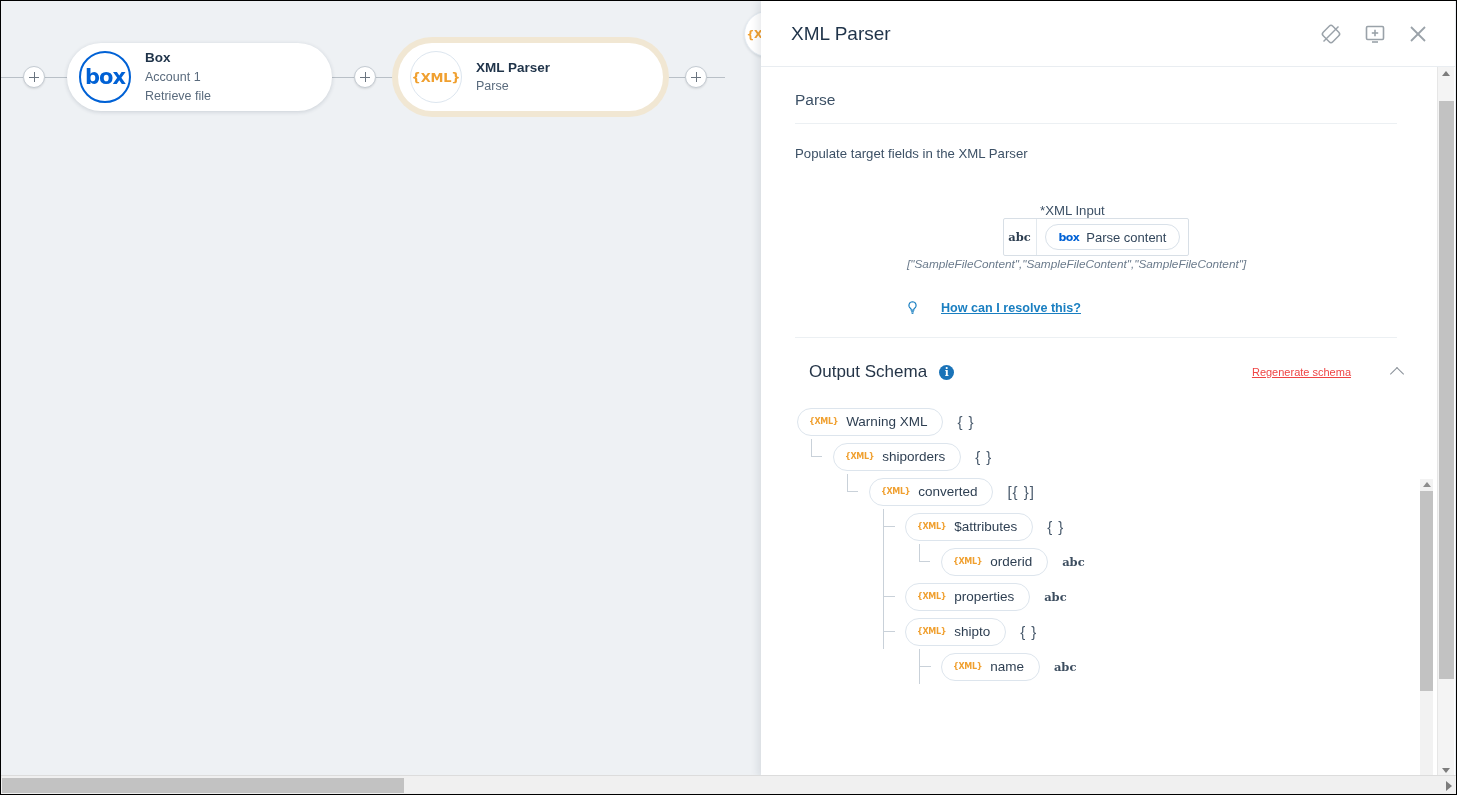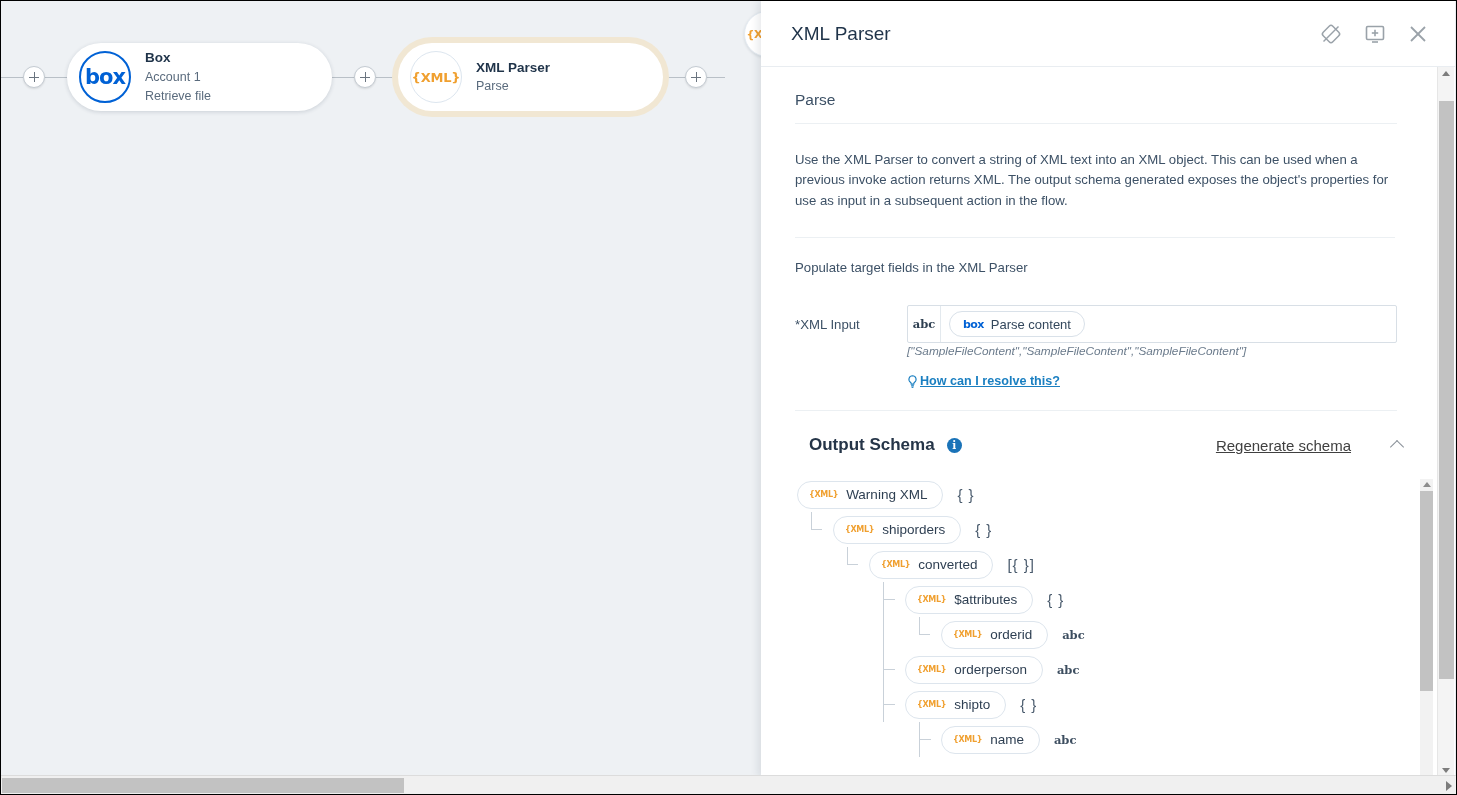--- a/index.html
+++ b/index.html
@@ -205,22 +205,23 @@
   }
 
   .populate {
     font-size: 13.2px;
     color: #3d5166;
     padding: 22px 0 0 0;
   }
 
   .field-row {
     display: flex;
-    align-items: flex-start;
+    align-items: center;
     padding: 30px 0 0 0;
+    flex-direction: column;
   }
   .field-label {
     width: 112px;
     flex: 0 0 auto;
     font-size: 13.2px;
     color: #3d5166;
     padding-top: 12px;
   }
   .field-control { flex: 1 1 auto; }
 
@@ -271,23 +272,23 @@
 
   .warn {
     font-style: italic;
     font-size: 11.8px;
     color: #6b7b8c;
     line-height: 1.45;
     padding: 10px 0 0 112px;
   }
   .resolve-link {
     display: flex;
-    align-items: flex-end;
-    gap: 2px;
-    margin: 14px 0 0 112px;
+    align-items: flex-start;
+    gap: 23px;
+    margin: 28px 0 0 112px;
     font-size: 12.6px;
     font-weight: bold;
     color: #1a7fc1;
     text-decoration: underline;
     cursor: pointer;
     width: fit-content;
   }
 
   .divider-wide {
     height: 1px;
@@ -297,37 +298,37 @@
 
   
   .schema-head {
     display: flex;
     align-items: center;
     padding: 24px 24px 0 48px;
   }
   .schema-title {
     font-size: 17px;
     color: #253548;
-    font-weight: bold;
+    font-weight: normal;
     margin-right: 12px;
   }
   .info-dot {
     width: 15px; height: 15px;
     border-radius: 50%;
     background: #1a73b8;
     color: #fff;
     font-size: 10.5px;
     font-weight: bold;
     display: flex; align-items: center; justify-content: center;
     font-family: "DejaVu Serif", serif;
   }
   .schema-head-spacer { flex: 1 1 auto; }
   .regen-link {
-    font-size: 15px;
-    color: #404040;
+    font-size: 11px;
+    color: #ef4444;
     text-decoration: underline;
     cursor: pointer;
     margin-right: 40px;
   }
   .chevron-up {
     width: 16px; height: 16px;
     position: relative;
     cursor: pointer;
   }
   .chevron-up::before {
@@ -546,21 +547,20 @@
           </svg>
         </span>
       </div>
     </div>
 
     <div class="panel-body">
       <div class="panel-scroll-inner">
 
         <div class="section-pad">
           <div class="parse-heading">Parse</div>
-          <div class="desc">Use the XML Parser to convert a string of XML text into an XML object. This can be used when a previous invoke action returns XML. The output schema generated exposes the object's properties for use as input in a subsequent action in the flow.</div>
           <div class="populate">Populate target fields in the XML Parser</div>
 
           <div class="field-row">
             <div class="field-label">*XML Input</div>
             <div class="field-control">
               <div class="input-box">
                 <div class="type-tag">abc</div>
                 <div class="input-area">
                   <span class="chip">
                     <span class="chip-logo">box</span>
@@ -633,21 +633,21 @@
               <span class="pill" style="margin-left: 144px;">
                 <span class="xml-tag">{XML}</span>
                 <span>orderid</span>
               </span>
               <span class="type-mark abc">abc</span>
             </div>
             <div class="tree-node">
               <span class="tee" style="left: 86px;"></span>
               <span class="pill" style="margin-left: 108px;">
                 <span class="xml-tag">{XML}</span>
-                <span>orderperson</span>
+                <span>properties</span>
               </span>
               <span class="type-mark abc">abc</span>
             </div>
             <div class="tree-node">
               <span class="tee" style="left: 86px;"></span>
               <span class="pill" style="margin-left: 108px;">
                 <span class="xml-tag">{XML}</span>
                 <span>shipto</span>
               </span>
               <span class="type-mark">{ }</span>

